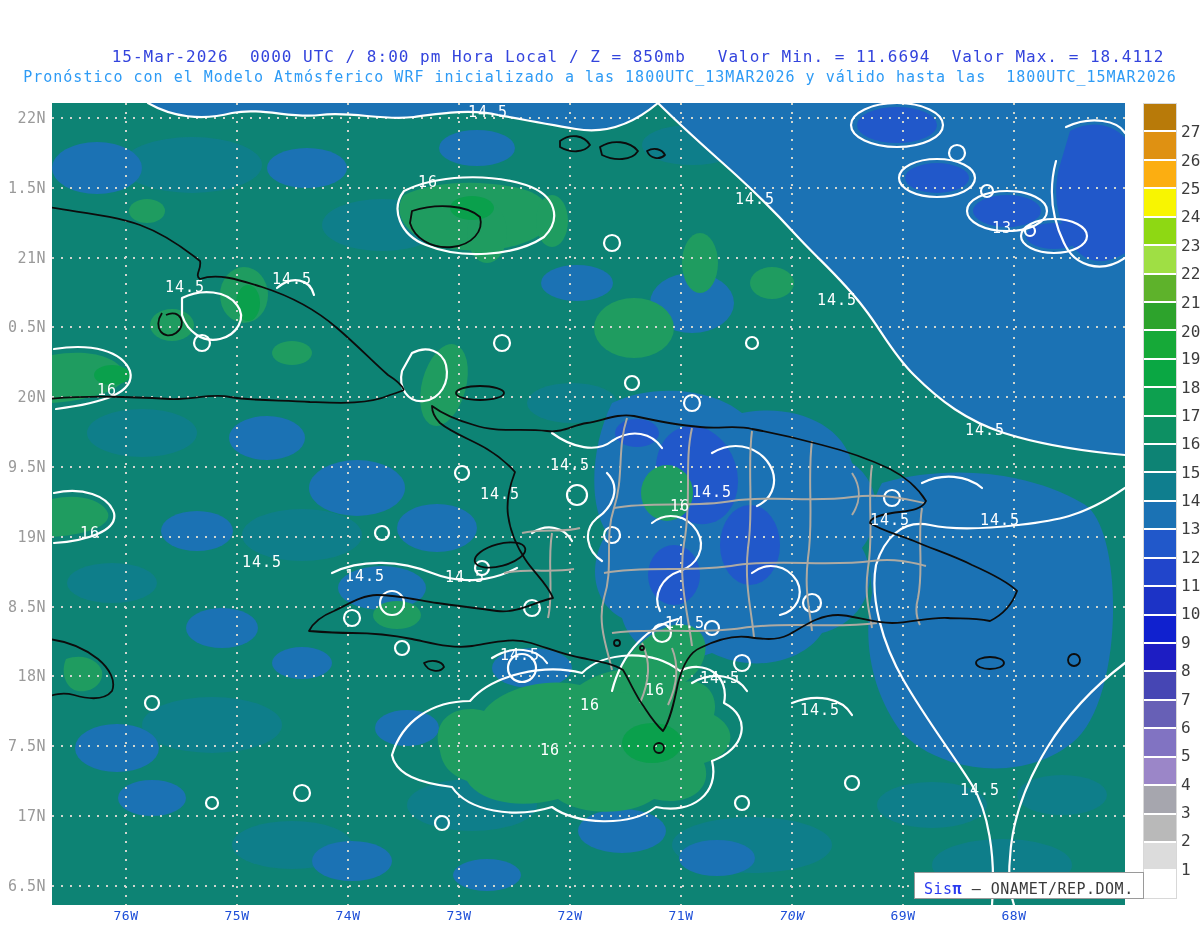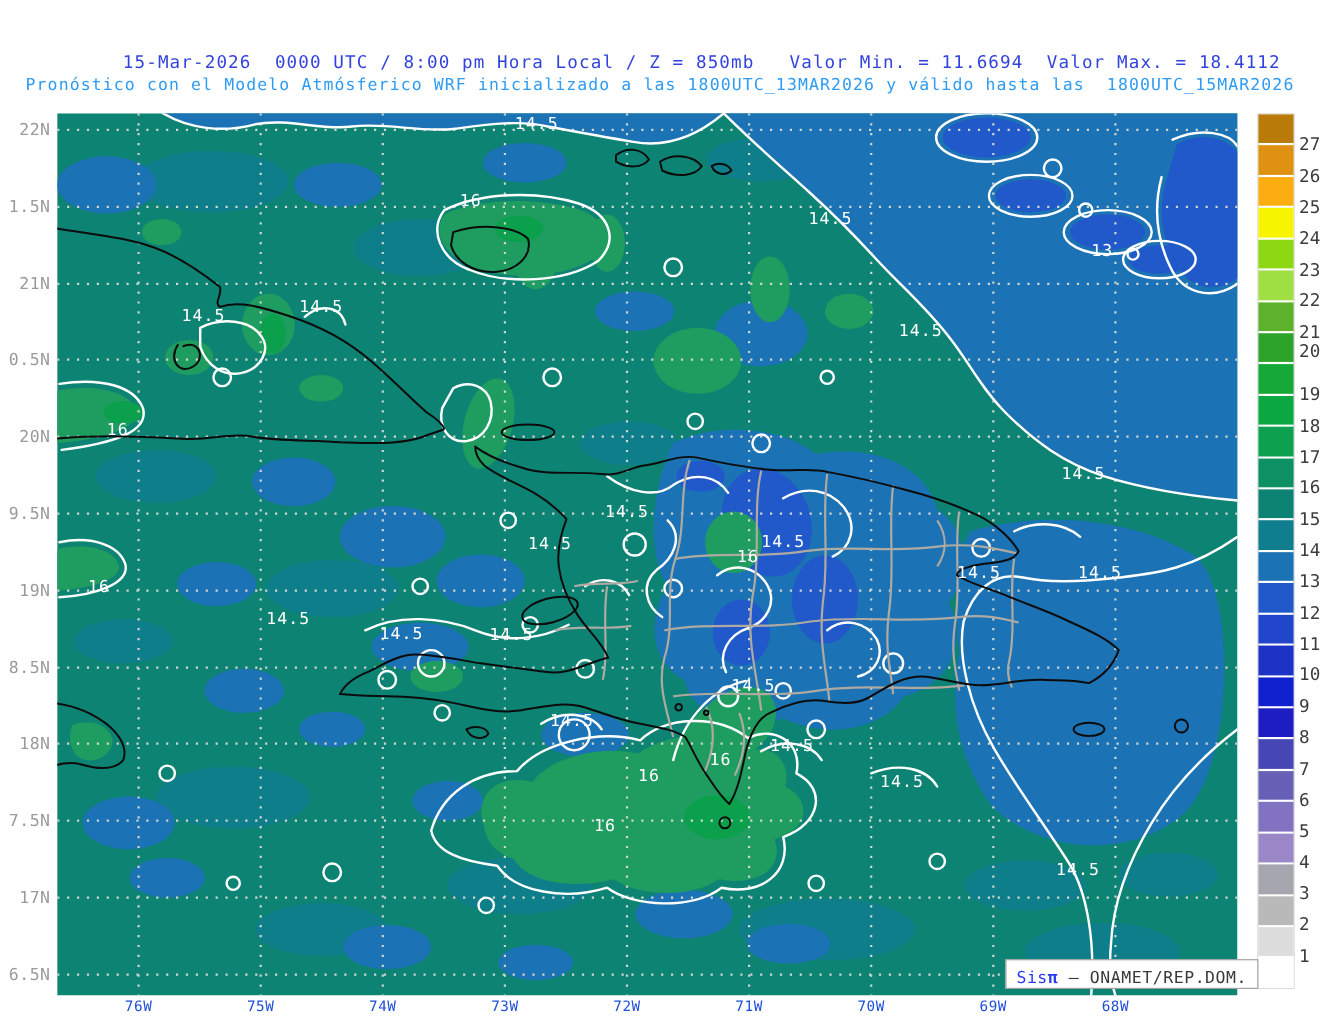--- a/index.html
+++ b/index.html
@@ -306,21 +306,21 @@
       <div class="lat-label" style="left: 0px; top: 816px;">17N</div>
       <div class="lat-label" style="left: 0px; top: 885.8px;">6.5N</div>
     </div>
   <div id="lon-axis">
       <div class="lon-label" style="left: 126px; top: 908px;">76W</div>
       <div class="lon-label" style="left: 237px; top: 908px;">75W</div>
       <div class="lon-label" style="left: 348px; top: 908px;">74W</div>
       <div class="lon-label" style="left: 459px; top: 908px;">73W</div>
       <div class="lon-label" style="left: 570px; top: 908px;">72W</div>
       <div class="lon-label" style="left: 681px; top: 908px;">71W</div>
-      <div class="lon-label" style="left: 792px; top: 908px;">70W</div>
+      <div class="lon-label" style="left: 792px; top: 908px; font-style: italic;">70W</div>
       <div class="lon-label" style="left: 903px; top: 908px;">69W</div>
       <div class="lon-label" style="left: 1014px; top: 908px;">68W</div>
     </div>
 
   <div id="colorbar">
       <div class="cb-seg" style="background: rgb(184, 122, 9);"></div>
       <div class="cb-seg" style="background: rgb(223, 145, 18);"></div>
       <div class="cb-seg" style="background: rgb(252, 174, 17);"></div>
       <div class="cb-seg" style="background: rgb(248, 245, 1);"></div>
       <div class="cb-seg" style="background: rgb(142, 216, 19);"></div>
@@ -349,21 +349,21 @@
       <div class="cb-seg" style="background: rgb(255, 255, 255);"></div>
     </div>
   <div id="cb-labels">
       <div class="cb-tick" style="left: 0px; top: 28.3571px;">27</div>
       <div class="cb-tick" style="left: 0px; top: 56.7143px;">26</div>
       <div class="cb-tick" style="left: 0px; top: 85.0714px;">25</div>
       <div class="cb-tick" style="left: 0px; top: 113.429px;">24</div>
       <div class="cb-tick" style="left: 0px; top: 141.786px;">23</div>
       <div class="cb-tick" style="left: 0px; top: 170.143px;">22</div>
       <div class="cb-tick" style="left: 0px; top: 198.5px;">21</div>
-      <div class="cb-tick" style="left: 0px; top: 216px;">20</div>
+      <div class="cb-tick" style="left: 0px; top: 228px;">20</div>
       <div class="cb-tick" style="left: 0px; top: 255.214px;">19</div>
       <div class="cb-tick" style="left: 0px; top: 283.571px;">18</div>
       <div class="cb-tick" style="left: 0px; top: 311.929px;">17</div>
       <div class="cb-tick" style="left: 0px; top: 340.286px;">16</div>
       <div class="cb-tick" style="left: 0px; top: 368.643px;">15</div>
       <div class="cb-tick" style="left: 0px; top: 397px;">14</div>
       <div class="cb-tick" style="left: 0px; top: 425.357px;">13</div>
       <div class="cb-tick" style="left: 0px; top: 453.714px;">12</div>
       <div class="cb-tick" style="left: 0px; top: 482.071px;">11</div>
       <div class="cb-tick" style="left: 0px; top: 510.429px;">10</div>

